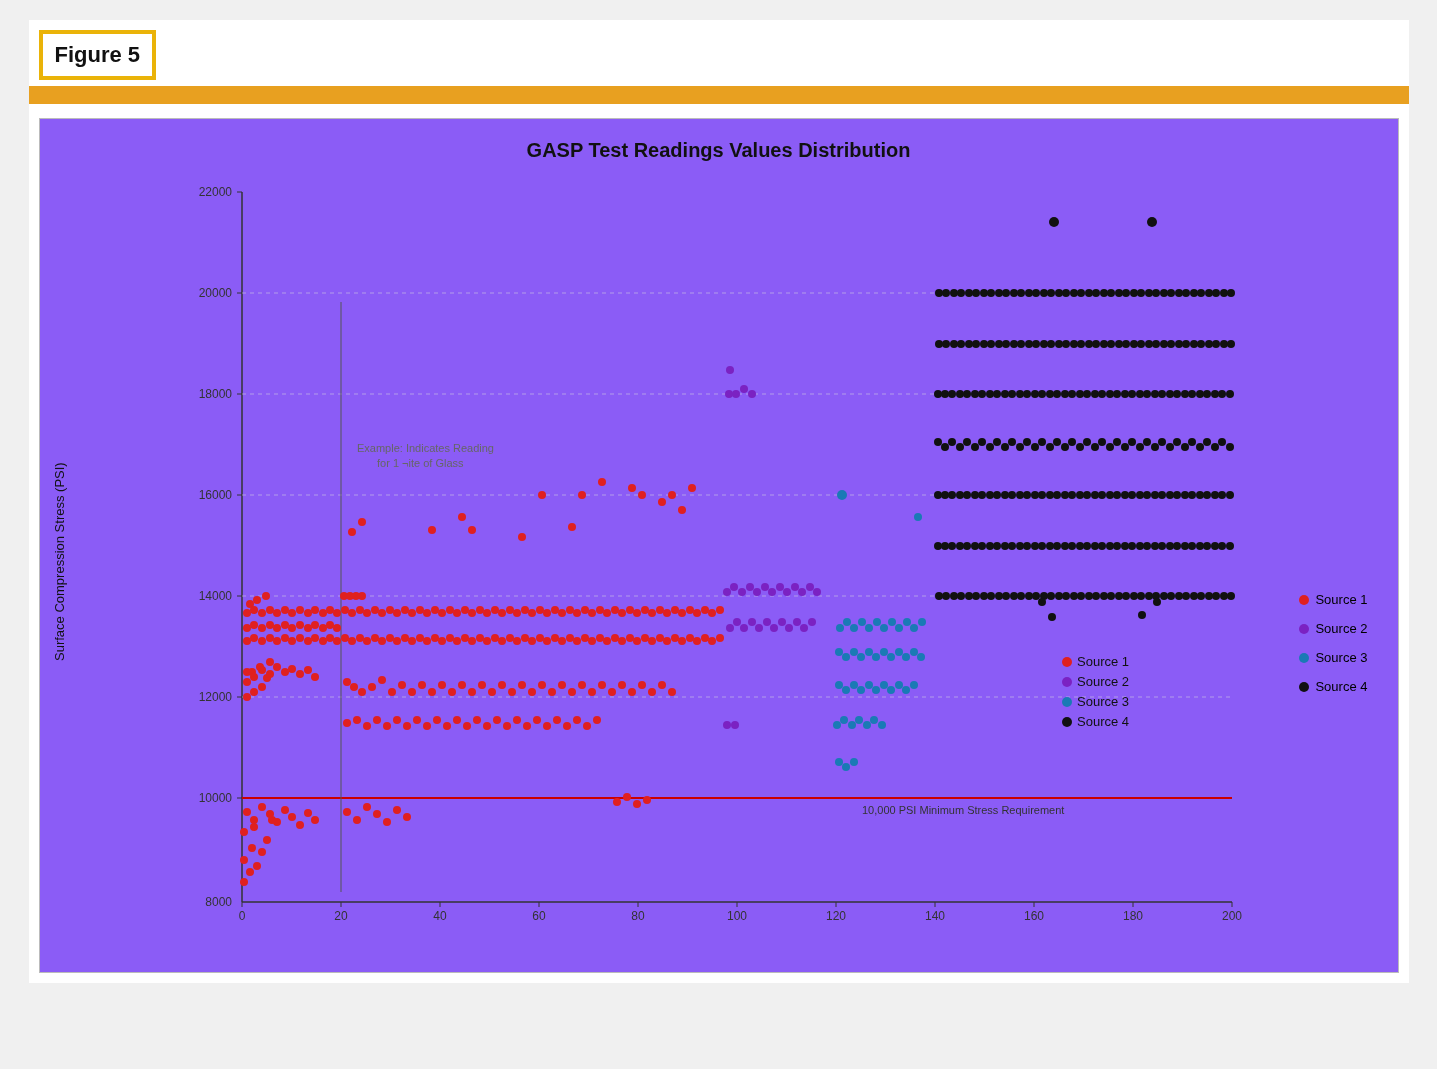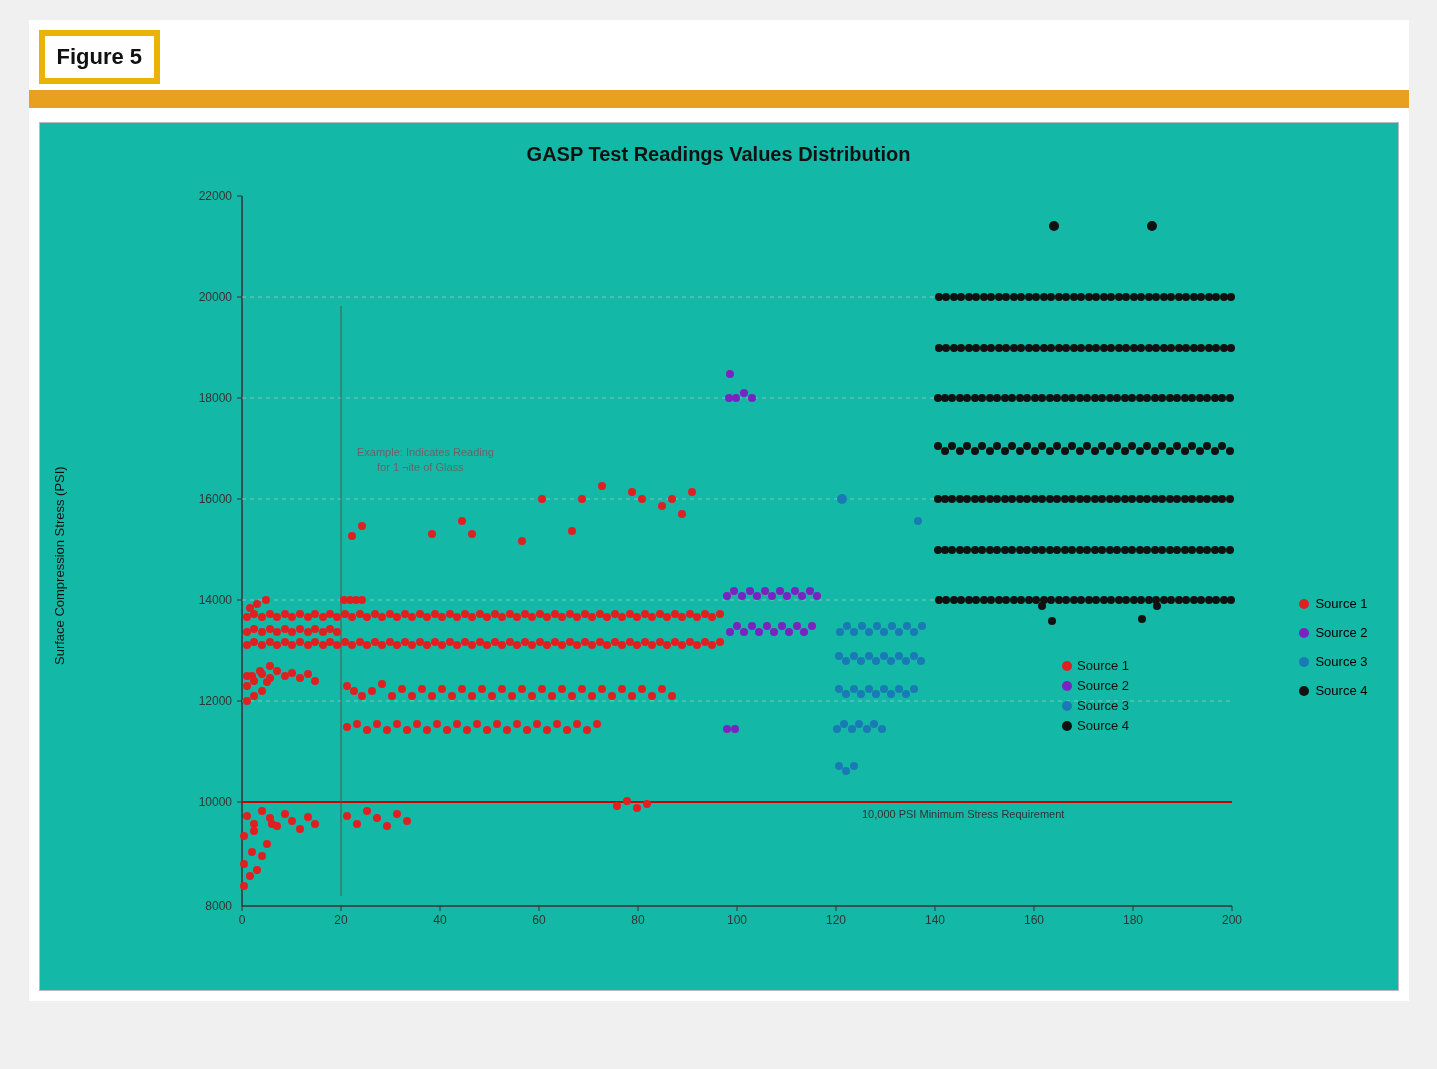--- a/index.html
+++ b/index.html
@@ -14,41 +14,41 @@
       padding: 20px;
     }
     .page-container {
       width: 1380px;
       background: #fff;
     }
     .figure-header {
       display: flex;
       align-items: center;
       padding: 8px 12px;
-      border: 6px solid #eab308;
+      border: 4px solid #eab308;
       display: inline-block;
       margin: 10px 16px 0 10px;
       text-align: center;
     }
     .figure-title {
       font-size: 22px;
       font-weight: bold;
       color: #111;
     }
     .gold-bar {
       height: 18px;
       background: #E8A020;
       margin-top: 6px;
       width: 100%;
     }
     .chart-outer {
       border: 1.5px solid #bbb;
       margin: 14px 10px 10px 10px;
-      padding: 20px 10px 34px 10px;
-      background: #14b8a6;
+      padding: 20px 10px 20px 10px;
+      background: #8b5cf6;
       position: relative;
     }
     .chart-title {
       text-align: center;
       font-size: 20px;
       font-weight: bold;
       margin-bottom: 10px;
       color: #111;
     }
     .chart-wrapper {

